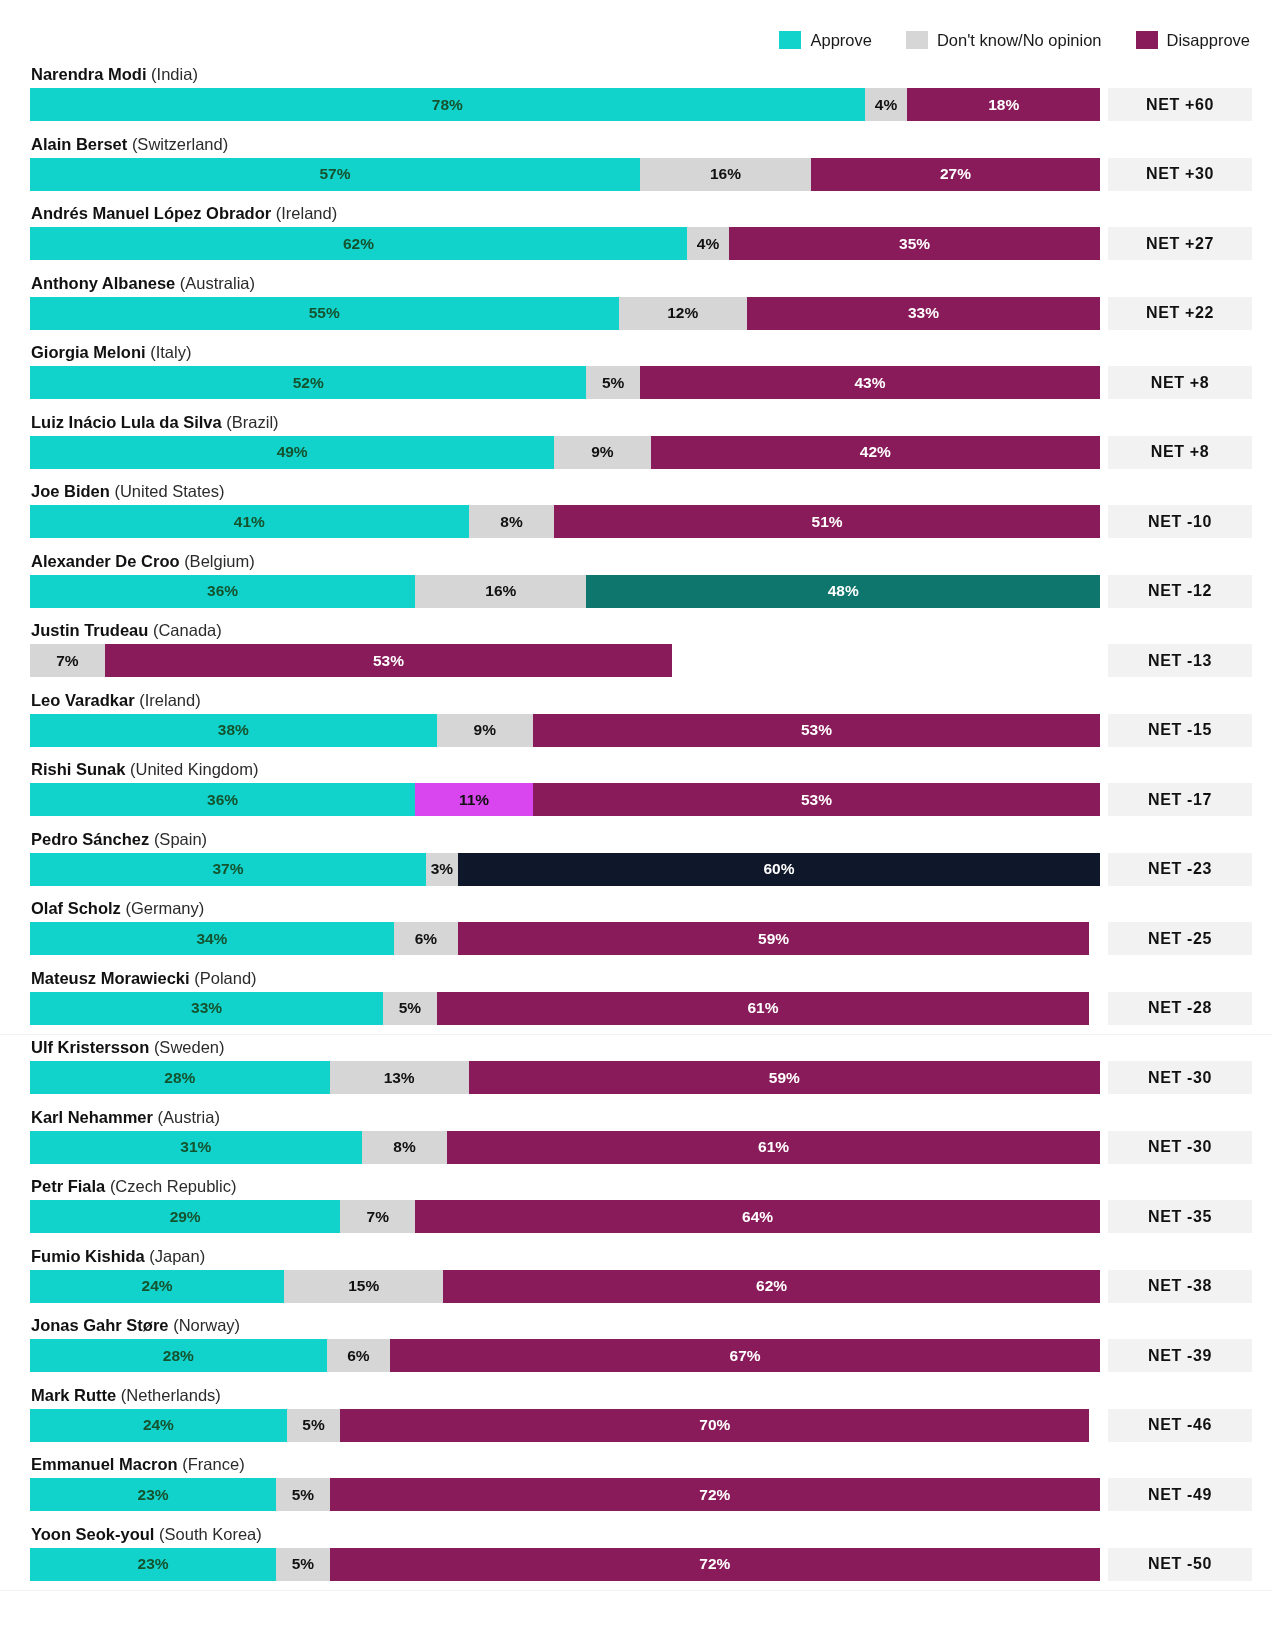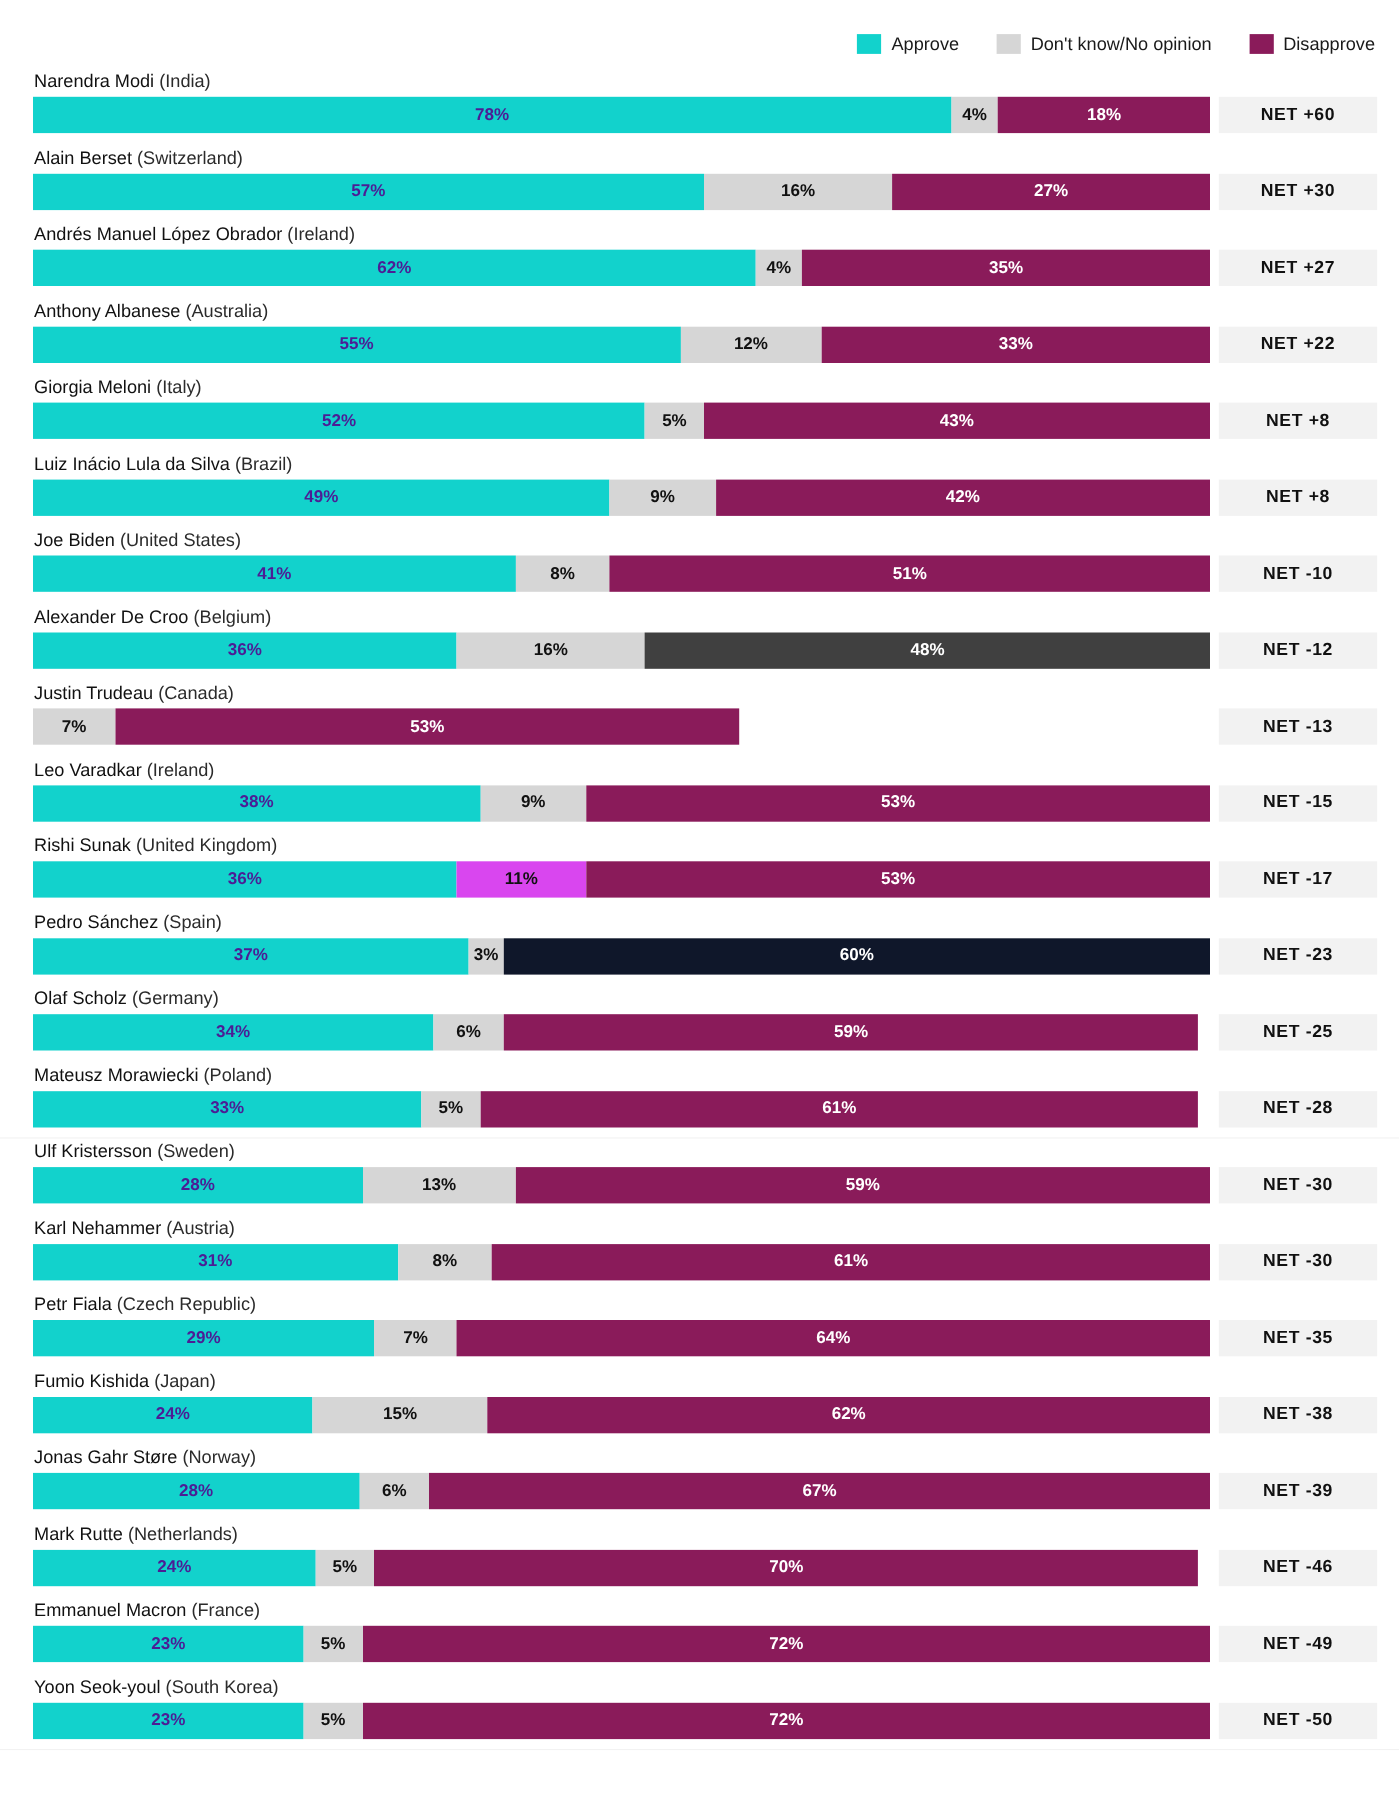--- a/index.html
+++ b/index.html
@@ -73,21 +73,21 @@
   .row-label {
     position: absolute;
     left: 31px;
     top: 2px;
     font-size: 16.5px;
     line-height: 20px;
     white-space: nowrap;
     color: #111111;
   }
   .row-label .person {
-    font-weight: normal;
+    font-weight: bold;
     margin-top: 36px;
   }
   .row-label .country {
     font-weight: normal;
     color: #2b2b2b;
   }
 
   .bar {
     position: absolute;
     left: 30px;
@@ -100,21 +100,21 @@
     height: 33px;
     display: flex;
     align-items: center;
     justify-content: center;
     font-size: 15.5px;
     font-weight: bold;
     box-sizing: border-box;
     overflow: hidden;
     white-space: nowrap;
   }
-  .seg-approve   { color: #4c1d95; }
+  .seg-approve   { color: #14532d; }
   .seg-dontknow  { color: #111111; }
   .seg-disapprove{ color: #ffffff; }
 
   .net {
     position: absolute;
     left: 1108px;
     top: 26px;
     width: 144px;
     height: 33px;
     background: #f2f2f2;
@@ -210,21 +210,21 @@
           <div class="seg seg-dontknow" style="width: 8%; background: rgb(214, 214, 214);">8%</div>
           <div class="seg seg-disapprove" style="width: 51%; background: rgb(138, 27, 90);">51%</div>
         </div>
         <div class="net">NET -10</div>
       </div>
       <div class="row">
         <div class="row-label"><span class="person">Alexander De Croo </span><span class="country">(Belgium)</span></div>
         <div class="bar">
           <div class="seg seg-approve" style="width: 36%; background: rgb(18, 210, 204);">36%</div>
           <div class="seg seg-dontknow" style="width: 16%; background: rgb(214, 214, 214);">16%</div>
-          <div class="seg seg-disapprove" style="width: 48%; background: #404040;">48%</div>
+          <div class="seg seg-disapprove" style="width: 48%; background: #0f766e;">48%</div>
         </div>
         <div class="net">NET -12</div>
       </div>
       <div class="row">
         <div class="row-label"><span class="person">Justin Trudeau </span><span class="country">(Canada)</span></div>
         <div class="bar">
           <div class="seg seg-dontknow" style="width: 7%; background: rgb(214, 214, 214);">7%</div>
           <div class="seg seg-disapprove" style="width: 53%; background: rgb(138, 27, 90);">53%</div>
         </div>
         <div class="net">NET -13</div>

